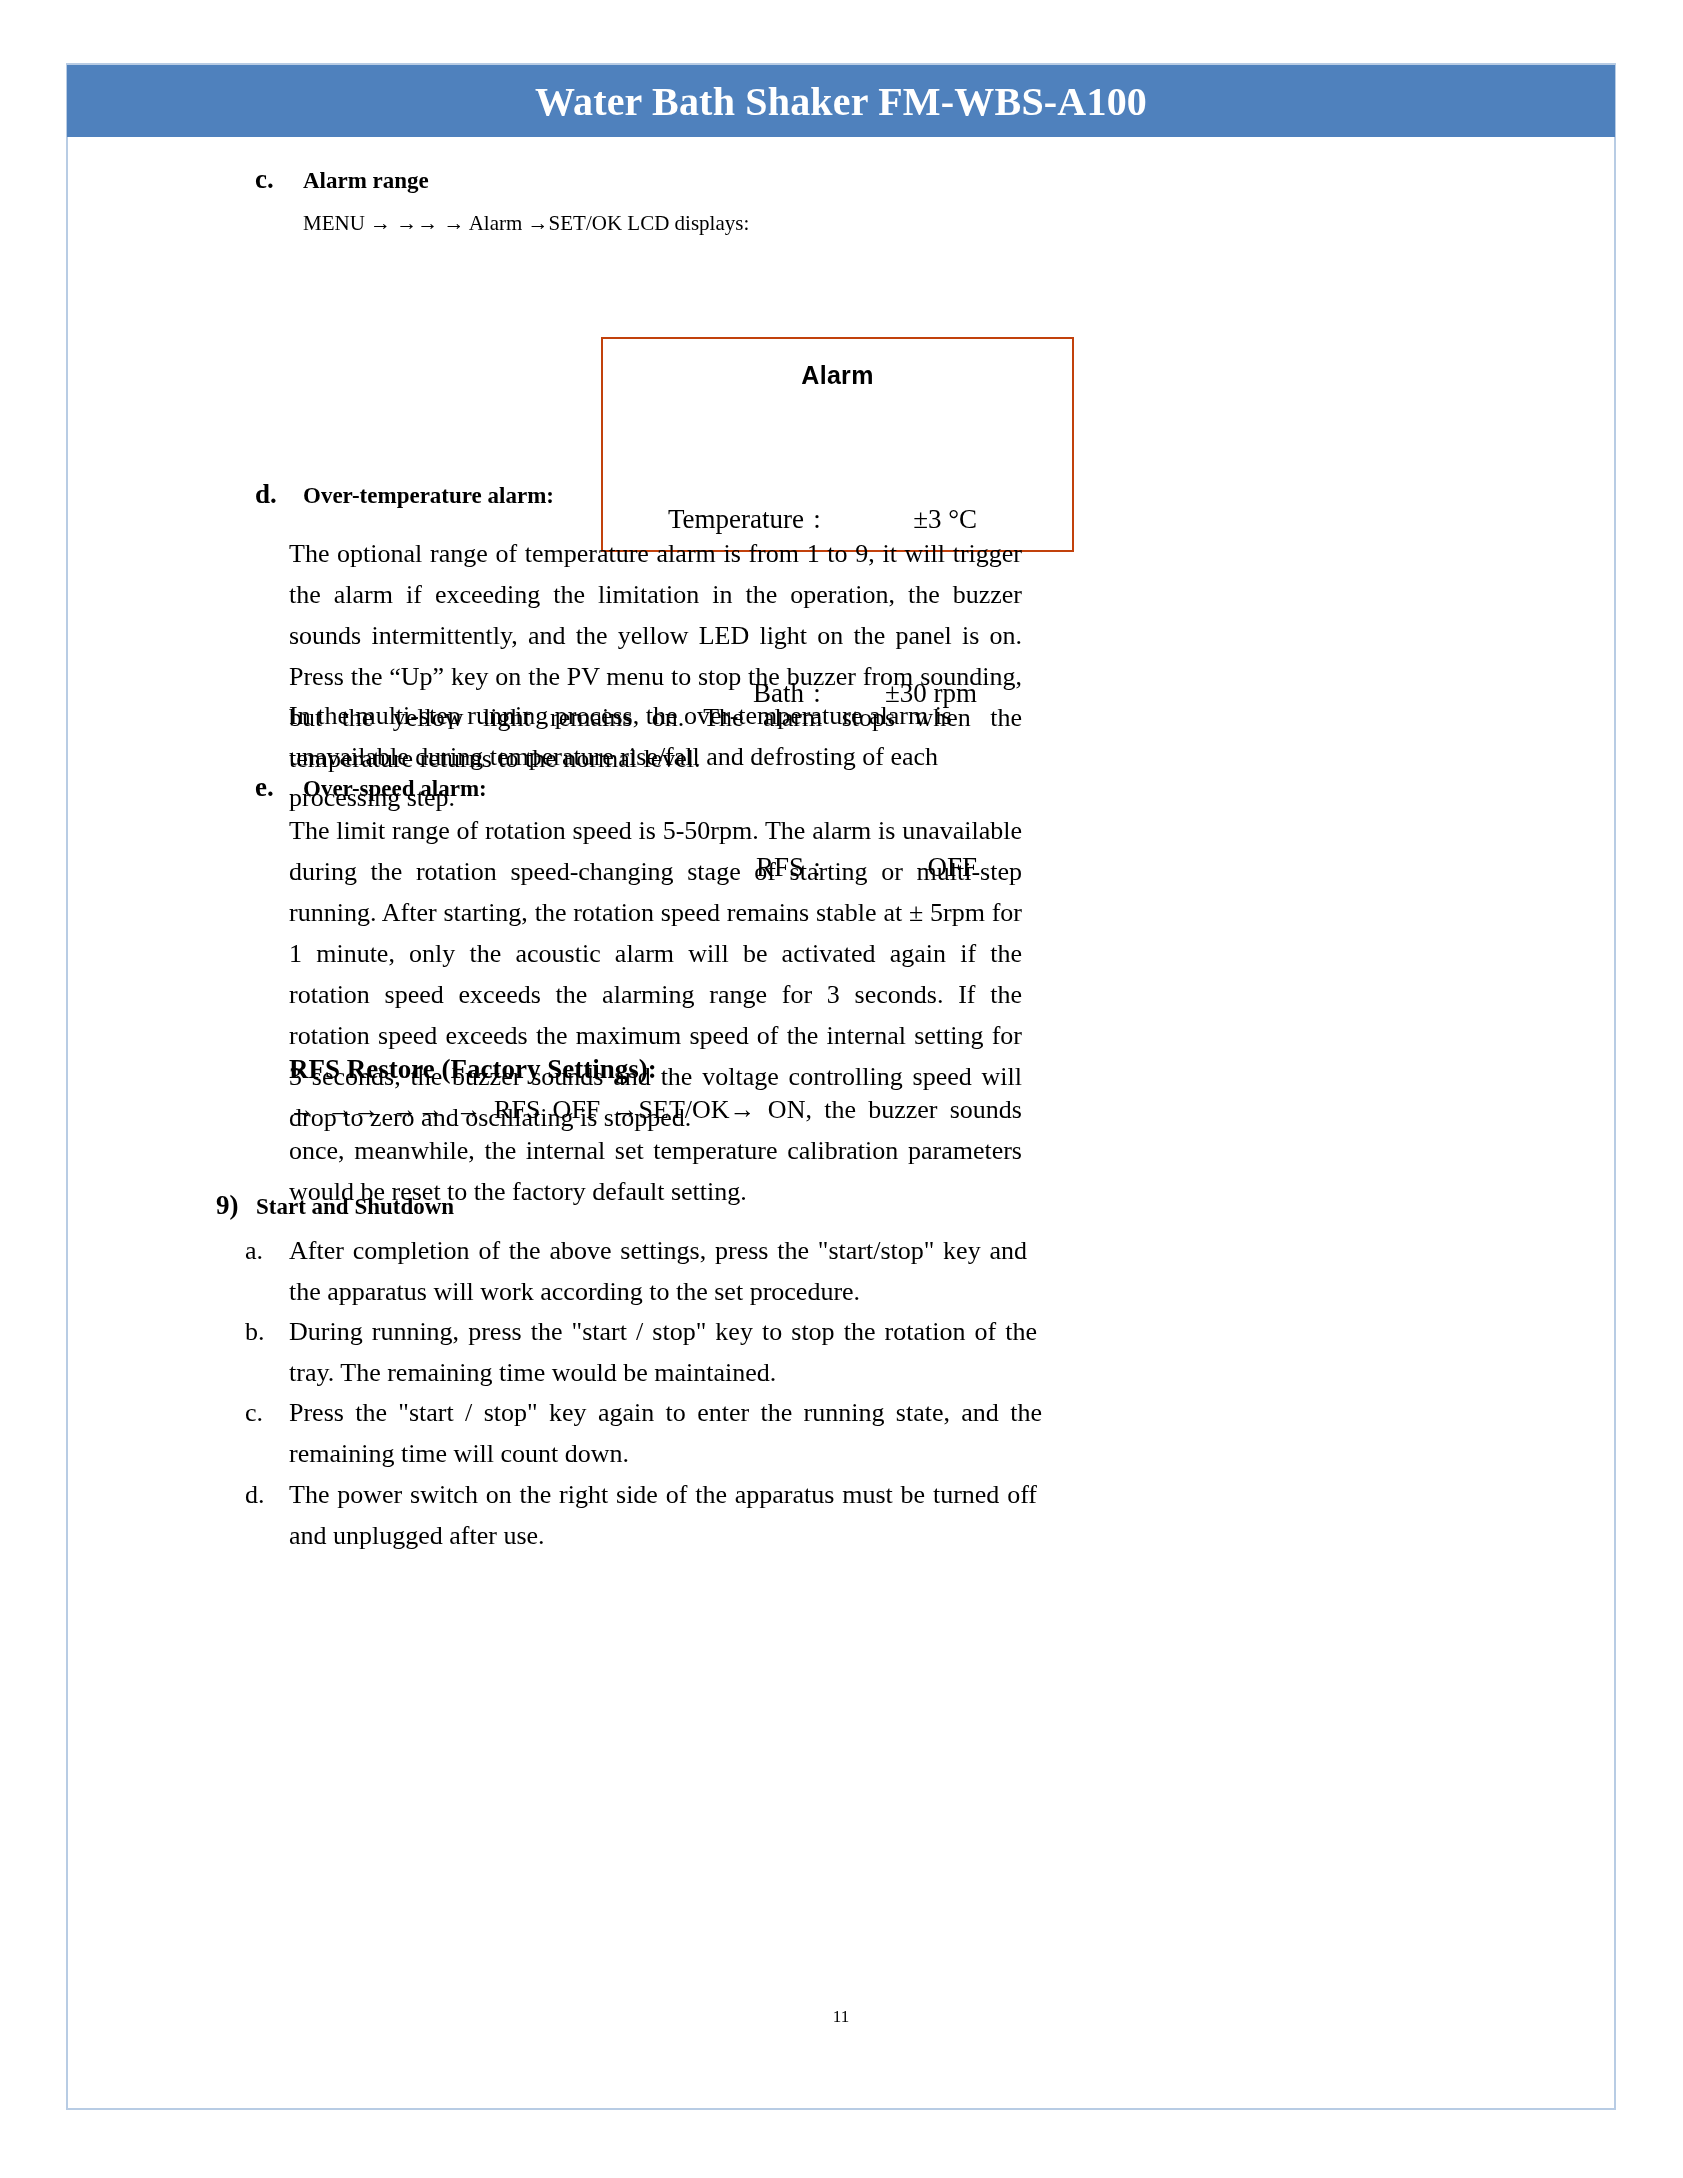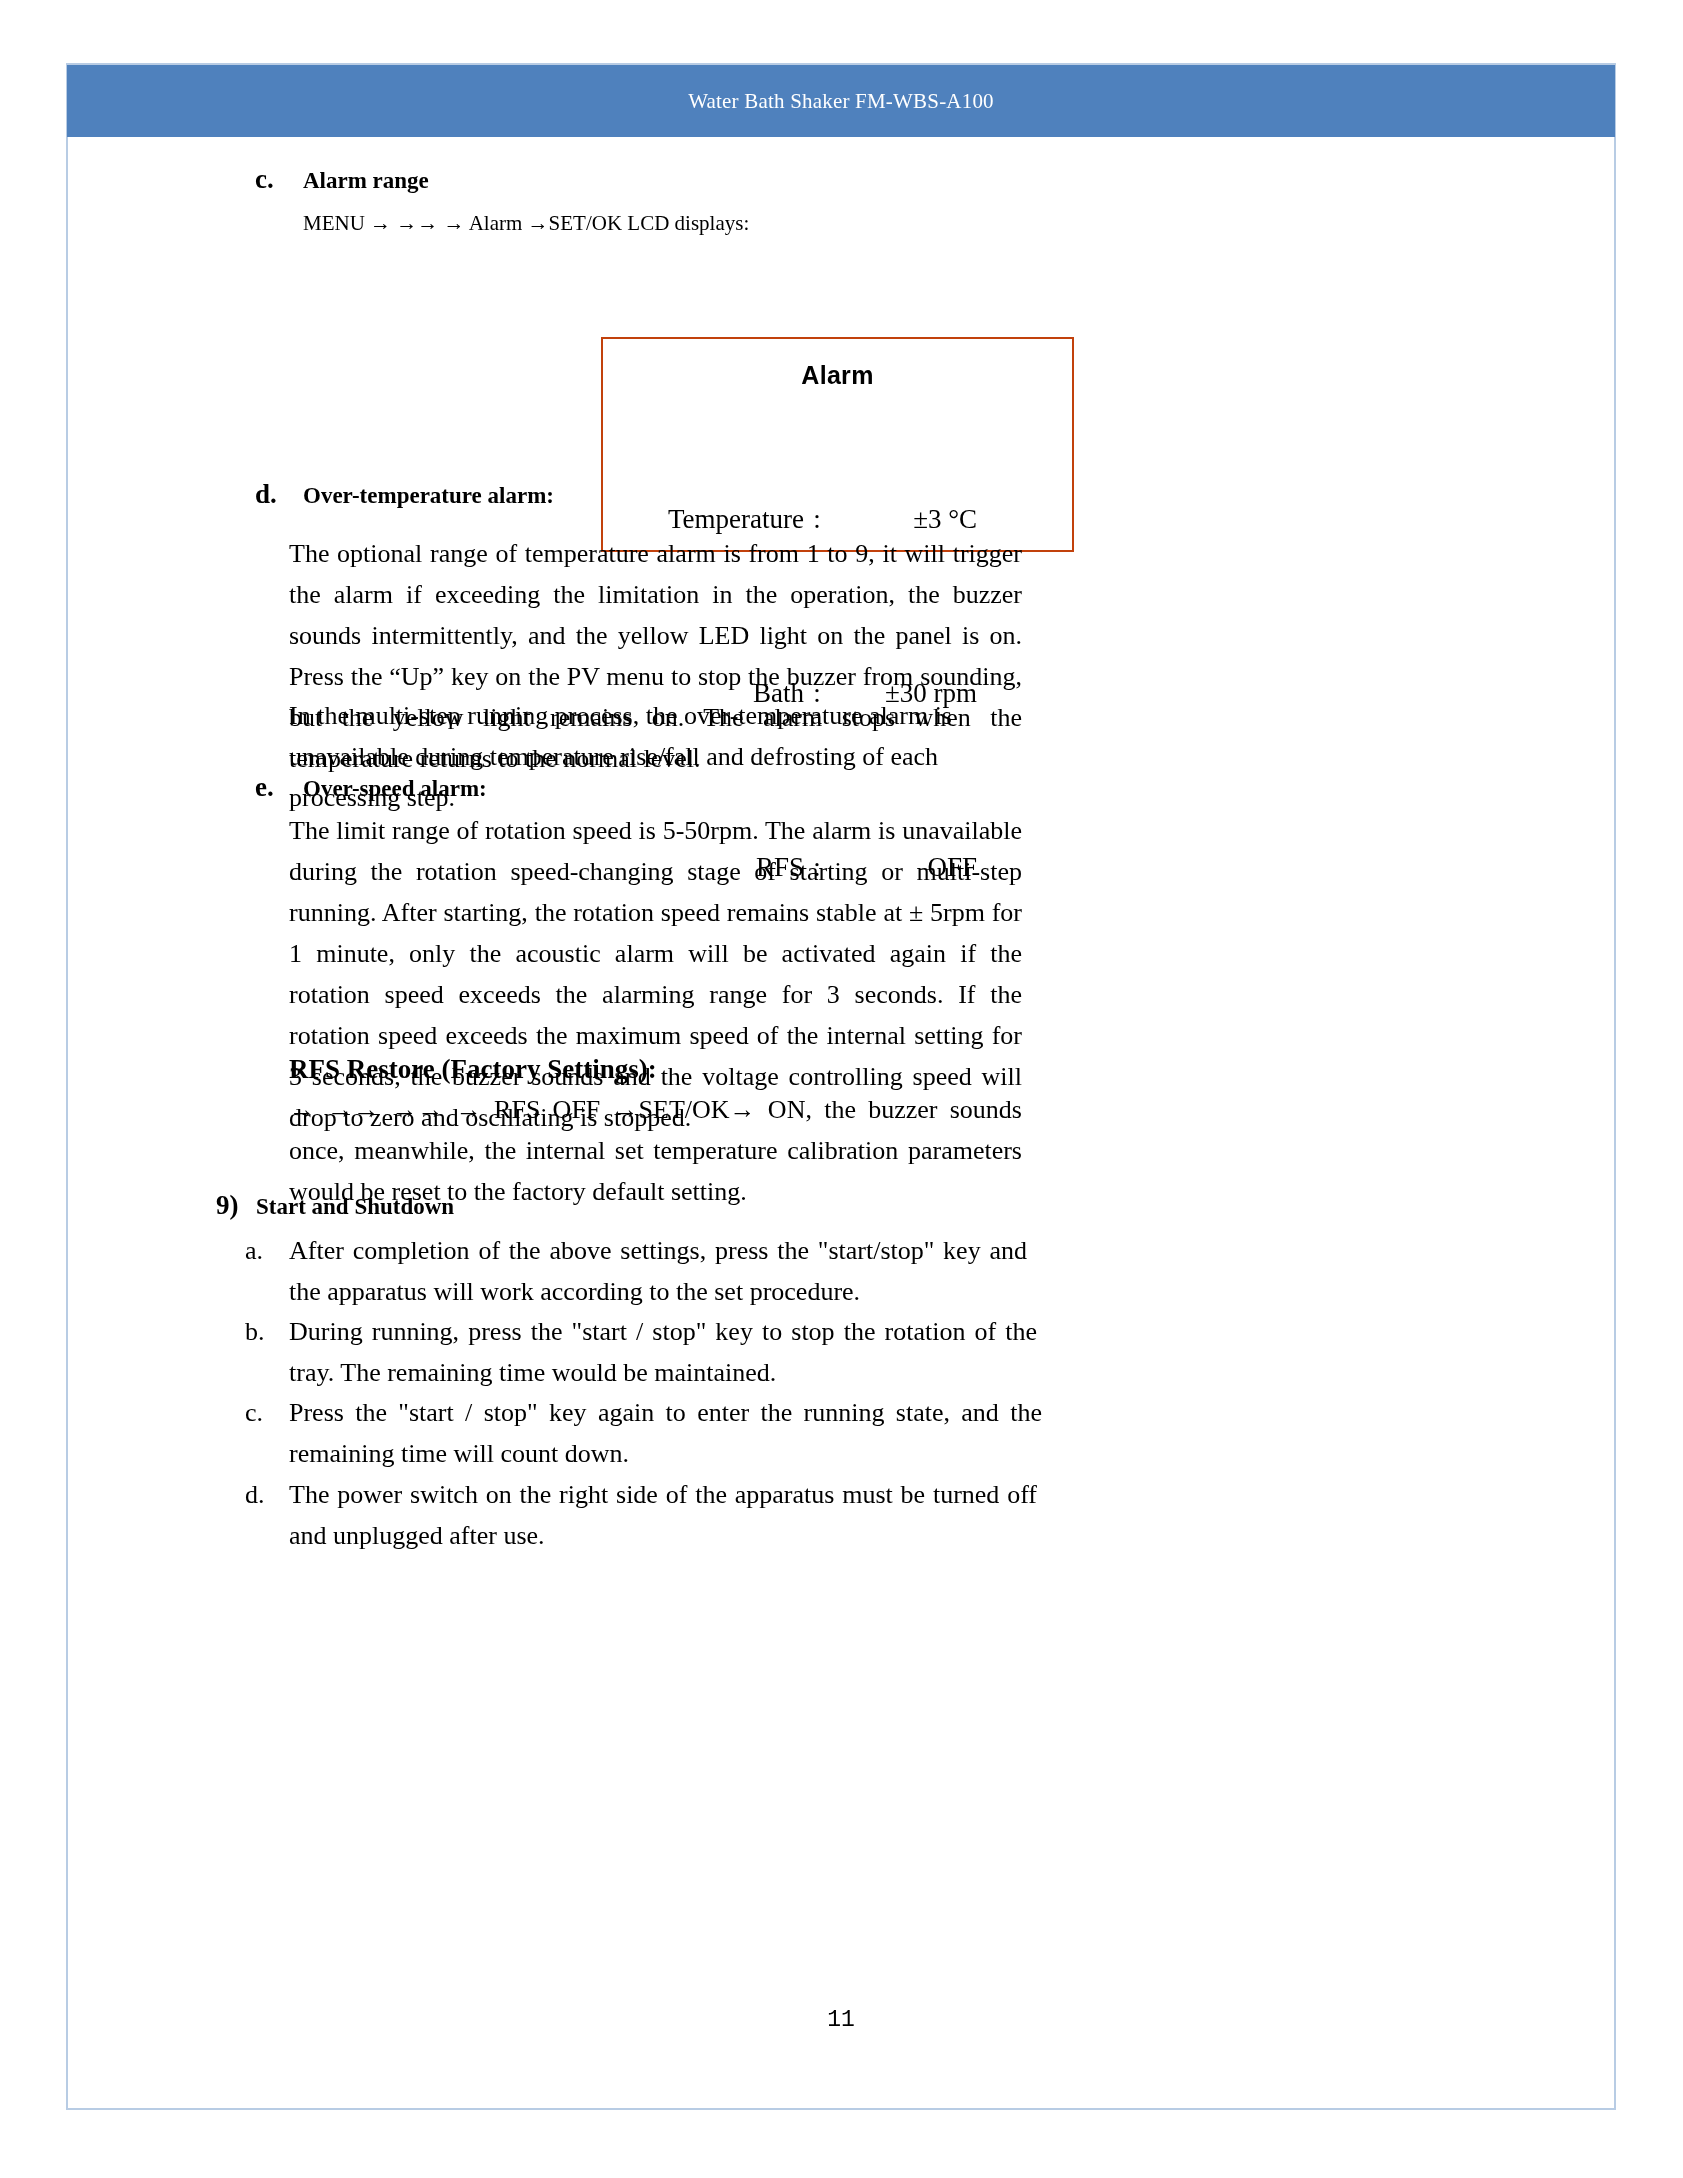--- a/index.html
+++ b/index.html
@@ -34,22 +34,22 @@
     top: 65px;
     width: 1548px;
     height: 72px;
     background: #4f81bd;
     display: flex;
     align-items: center;
     justify-content: center;
   }
   #header-title {
     font-family: "Liberation Serif", serif;
-    font-weight: normal;
-    font-size: 21px;
+    font-weight: bold;
+    font-size: 40px;
     color: #ffffff;
     letter-spacing: 0.2px;
     white-space: nowrap;
   }
 
   
   #content {
     position: absolute;
     left: 67px;
     top: 138px;
@@ -153,22 +153,22 @@
   .alarm-colon { display: inline-block; width: 26px; text-align: center; }
   .alarm-value { display: inline-block; width: 147px; text-align: right; margin-top: 36px; }
 
   
   #page-number {
     position: absolute;
     left: 0;
     top: 1869px;
     width: 1548px;
     text-align: center;
-    font-family: Liberation Mono, monospace;
-    font-size: 23px;
+    font-family: Liberation Serif, serif;
+    font-size: 17px;
   }
 
   .nowrap { white-space: nowrap; }
 </style>
 </head>
 <body>
 
 <div id="page-frame"></div>
 
 <div id="header-band">

